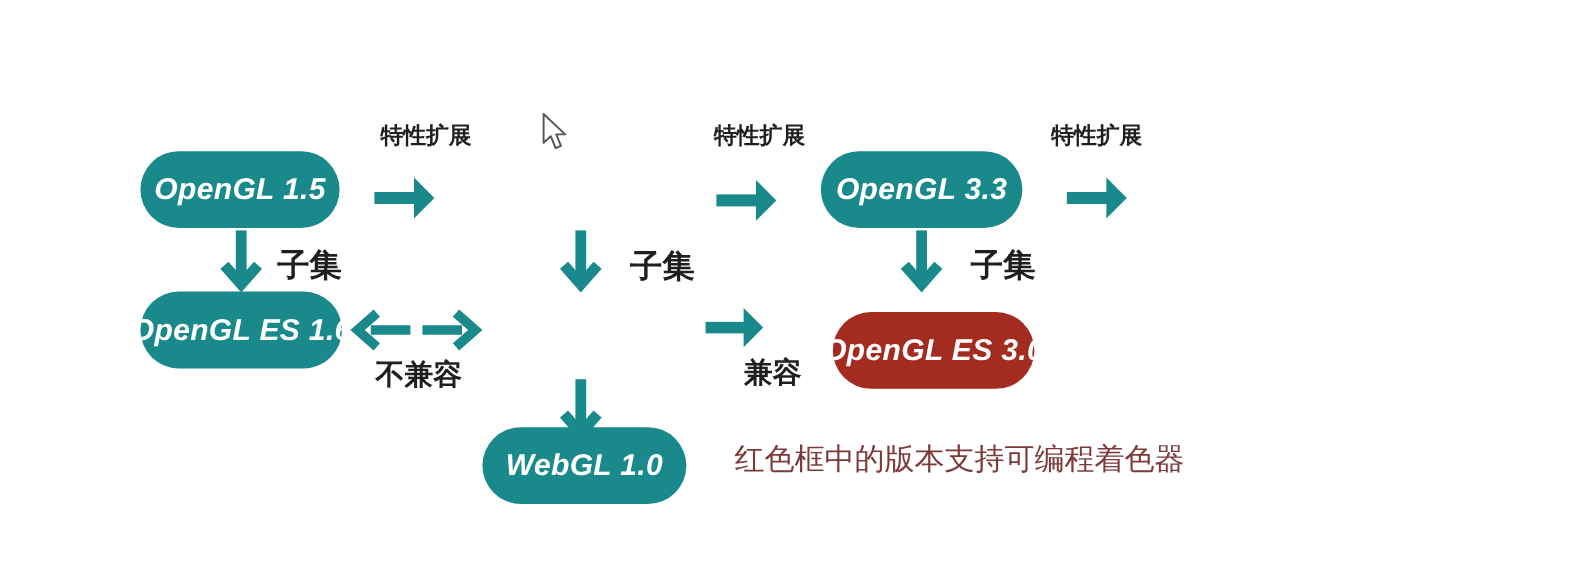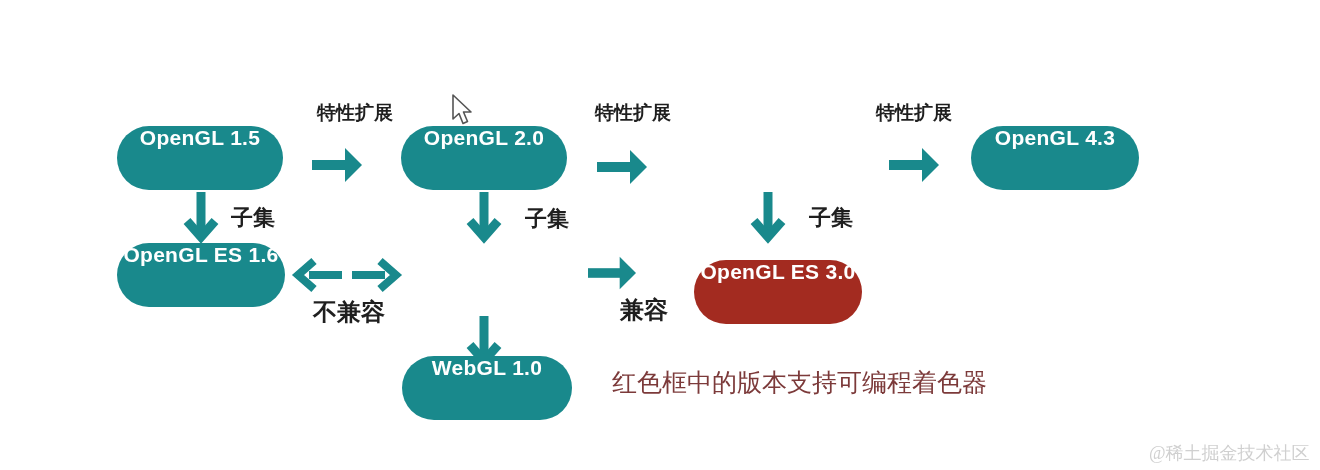--- a/index.html
+++ b/index.html
@@ -9,38 +9,40 @@
     height: 470px;
     background: #ffffff;
     overflow: hidden;
     font-family: "Liberation Sans", sans-serif;
   }
   .pill {
     position: absolute;
     height: 64px;
     border-radius: 32px;
     display: flex;
+    align-items: center;
     justify-content: center;
     color: #ffffff;
-    font-size: 21px;
+    font-size: 25px;
     font-weight: 700;
     letter-spacing: 0.3px;
     white-space: nowrap;
+    font-style: italic;
   }
   .pill.teal { background: var(--teal); }
   .pill.red  { background: var(--red); }
   .cn {
     position: absolute;
     color: var(--label-text);
     font-family: "Liberation Serif", "DejaVu Serif", serif;
     font-weight: 700;
     white-space: nowrap;
   }
   .fe   { font-size: 19px; width: 96px; text-align: right; }
-  .sub  { font-size: 22px; }
+  .sub  { font-size: 27px; }
   .rel  { font-size: 24px; text-align: center; }
   .note {
     position: absolute;
     color: var(--note-text);
     font-family: "Liberation Serif", "DejaVu Serif", serif;
     font-weight: 400;
     font-size: 25px;
     white-space: nowrap;
   }
   .watermark {
@@ -56,25 +58,22 @@
   .ar-line8 { stroke: var(--teal); stroke-width: 8; fill: none; stroke-linecap: butt; stroke-linejoin: miter; }
 </style>
 </head>
 <body>
 
 <div class="stage">
 
   <div class="pill teal" style="left:117px; top:126px; width:166px;">
     <span>OpenGL 1.5</span>
   </div>
-  <div class="pill teal" style="left:401px; top:126px; width:166px;">
-    <span>OpenGL 2.0</span>
-  </div>
-  <div class="pill teal" style="left:971px; top:126px; width:168px;">
-    <span>OpenGL 4.3</span>
+  <div class="pill teal" style="left:684px; top:126px; width:168px;">
+    <span>OpenGL 3.3</span>
   </div>
 
   <div class="cn fe" style="left:297px; top:100px;">特性扩展</div>
   <div class="cn fe" style="left:575px; top:100px;">特性扩展</div>
   <div class="cn fe" style="left:856px; top:100px;">特性扩展</div>
 
   <svg class="arrow" style="left:312px; top:148px;" width="50" height="34" viewBox="0 0 50 34">
     <rect class="ar-fill" x="0" y="12" width="36" height="10"></rect>
     <polygon class="ar-fill" points="33,0 33,34 50,17"></polygon>
   </svg>
@@ -129,19 +128,18 @@
     <line class="ar-line" x1="18" y1="0" x2="18" y2="40"></line>
     <polyline class="ar-line" points="4,29 18,45 32,29"></polyline>
   </svg>
 
   <div class="pill teal" style="left:402px; top:356px; width:170px;">
     <span>WebGL 1.0</span>
   </div>
 
   <div class="note" style="left:612px; top:366px;">红色框中的版本支持可编程着色器</div>
 
-  <div class="watermark" style="left:1149px; top:441px;">@稀土掘金技术社区</div>
 
   <svg class="arrow" style="left:450px; top:93px;" width="26" height="38" viewBox="0 0 26 38">
     <path d="M3,2 L3,26 L9,20.5 L13,30.5 L17.5,28.5 L13.5,19 L21,19 Z" fill="#ffffff" stroke="#555555" stroke-width="1.6" stroke-linejoin="round"></path>
   </svg>
 
 </div>
 
 </body></html>

